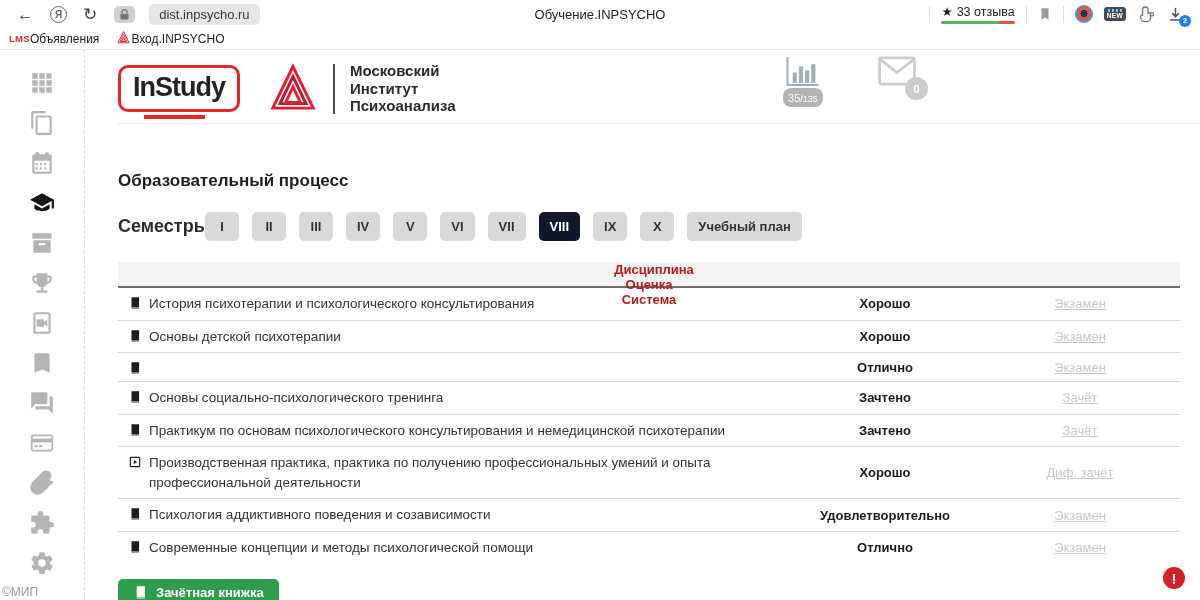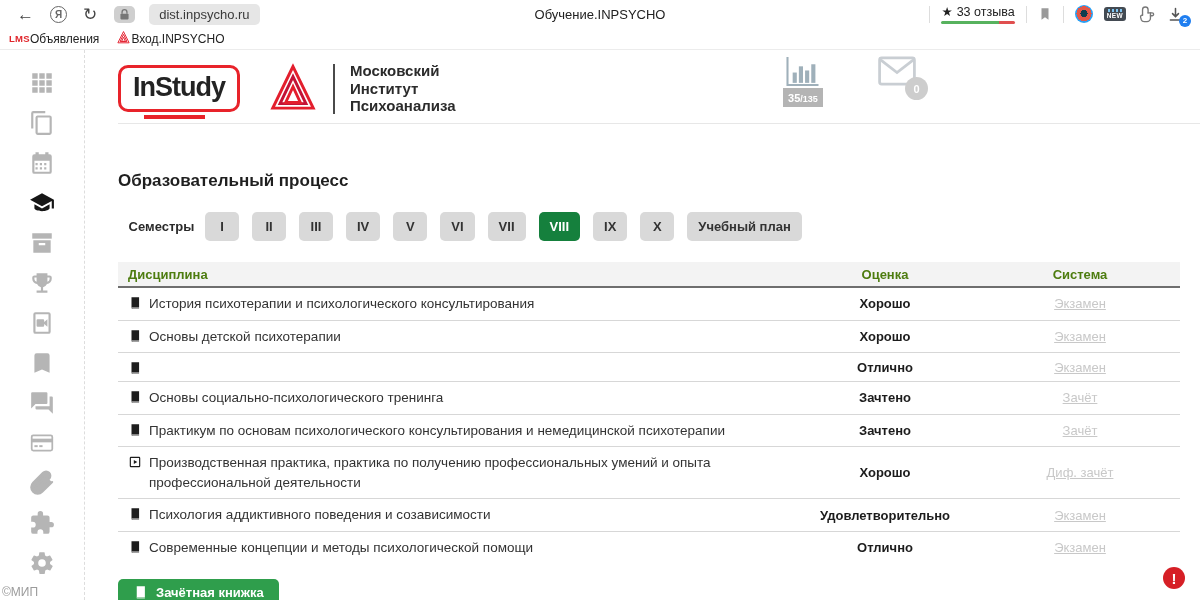--- a/index.html
+++ b/index.html
@@ -63,42 +63,42 @@
   .instudy-logo { border:3px solid #e8232a; border-radius:10px; padding:4px 12px 6px;
                   font-size:27px; font-weight:bold; color:#232323; position:relative;
                   letter-spacing:-1px; cursor:pointer; }
   .instudy-logo::after { content:""; position:absolute; bottom:-10px; left:20%; width:52%;
                          height:4px; background:#e8232a; }
   .mip-logo { margin-left:26px; display:flex; cursor:pointer; }
   .logo-divider { width:2px; height:50px; background:#4a4a4a; margin:0 15px 0 13px; }
   .institute-name { font-size:15px; font-weight:bold; color:#2b2b2b; line-height:1.18; }
   .stat-chart { position:absolute; left:660px; top:6px; width:50px; display:flex;
                 flex-direction:column; align-items:center; cursor:pointer; }
-  .stat-badge { margin-top:1px; background:#b4b4b4; border-radius:0; color:#fff;
-                font-weight:bold; padding:1px 5px 2px; line-height:1; }
+  .stat-badge { margin-top:1px; background:#b4b4b4; border-radius:8px; color:#fff;
+                font-weight:normal; padding:1px 5px 2px; line-height:1; }
   .stat-badge .big { font-size:11px; }
   .stat-badge .small { font-size:9px; }
   .stat-mail { position:absolute; left:760px; top:6px; cursor:pointer; }
   .mail-badge { position:absolute; right:-12px; bottom:-10px; width:23px; height:23px;
                 border-radius:50%; background:#cdcdcd; color:#fff; font-size:11px;
                 font-weight:bold; display:flex; align-items:center; justify-content:center; }
 
   
   .page-title { margin-top:47px; font-size:17px; font-weight:bold; color:#1f1f1f; }
   .sem-row { margin-top:21px; display:flex; align-items:center; }
-  .sem-label { font-size:13px; font-weight:bold; color:#2a2a2a; width:87px;text-align:center; }
+  .sem-label { font-size:18px; font-weight:bold; color:#2a2a2a; width:87px; }
   .sem-tabs { display:flex; gap:13px; align-items:center; }
   .sem-tab { min-width:34px; height:29px; padding:0 11px; display:flex; align-items:center;
              justify-content:center; background:#d9d9d9; border-radius:5px; font-weight:bold;
              font-size:13px; color:#333; cursor:pointer; }
-  .sem-tab.active { background:#15803d; color:#fff; }
+  .sem-tab.active { background:#0f172a; color:#fff; }
 
   .dtable { margin-top:21px; width:1062px; }
   .t-head { display:flex; background:#f3f3f3; border-bottom:2px solid #6e6e6e; height:26px;
-            align-items:center; font-weight:bold; font-size:13px; color:#4d7c0f; }
+            align-items:center; font-weight:bold; font-size:13px; color:#b91c1c;flex-direction:column; }
   .col-disc { flex:1; padding-left:10px; }
   .col-grade { width:190px; text-align:center; }
   .col-sys { width:200px; text-align:center; }
   .t-row { display:flex; align-items:center; border-bottom:1px solid #d7d7d7;
            padding:6px 0; font-size:13.5px; color:#333; }
   .t-row:last-child { border-bottom:none; }
   .disc { flex:1; padding-left:10px; display:flex; align-items:flex-start; gap:7px;
           line-height:1.45; cursor:pointer; }
   .row-ic { display:flex; margin-top:2px; flex-shrink:0; }
   .row-ic svg { width:14px; height:14px; fill:#1d1d1d; }

